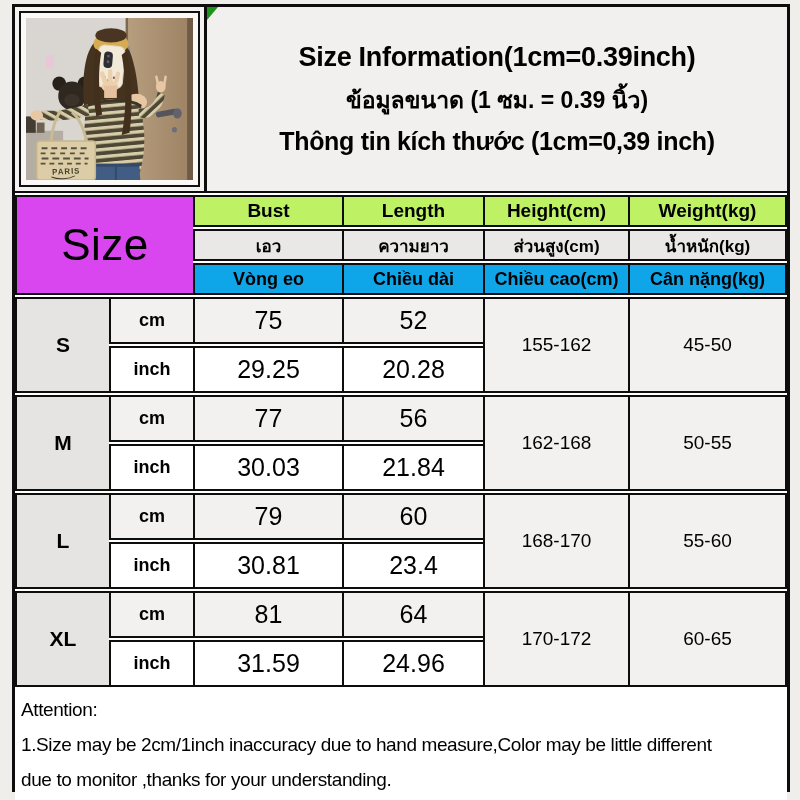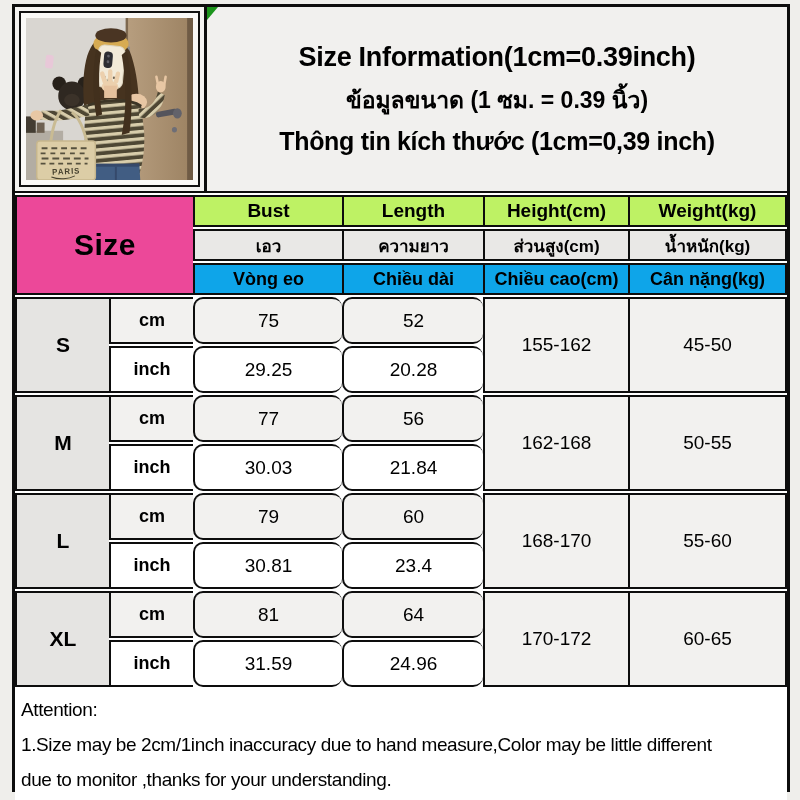--- a/index.html
+++ b/index.html
@@ -75,24 +75,24 @@
     padding:0;
     overflow:hidden;
     white-space:nowrap;
   }
   .size-table td.last { border-right:2px solid #0d0d0d; }
   tr.hrow td { height:32px; }
   tr.drow td { height:47px; }
   .hd   { background:#bef264; font-weight:bold; font-size:19px; }
   .hd-th{ background:#e9e8e6; font-weight:bold; font-size:17px; }
   .hd-vi{ background:#0ea5e9; font-weight:bold; font-size:18px; }
-  .size-head { background:#ec4899; font-weight:bold; font-size:30px; letter-spacing:0.5px; }
+  .size-head { background:#d946ef; font-weight:normal; font-size:44px; letter-spacing:0.5px; }
   .sz   { background:#e5e4e2; font-weight:bold; font-size:21px; }
   .unit { font-weight:bold; font-size:18px; }
-  .val  { font-size:19px;border-radius:10px; }
+  .val  { font-size:25px; }
   .grey { background:#f2f1ef; }
   .white{ background:#ffffff; }
   .range{ background:#f2f1ef; font-size:19px; }
 
   
   .attention {
     flex:1;
     background:#ffffff;
     padding:3px 6px 4px 6px;
     font-size:19px;

